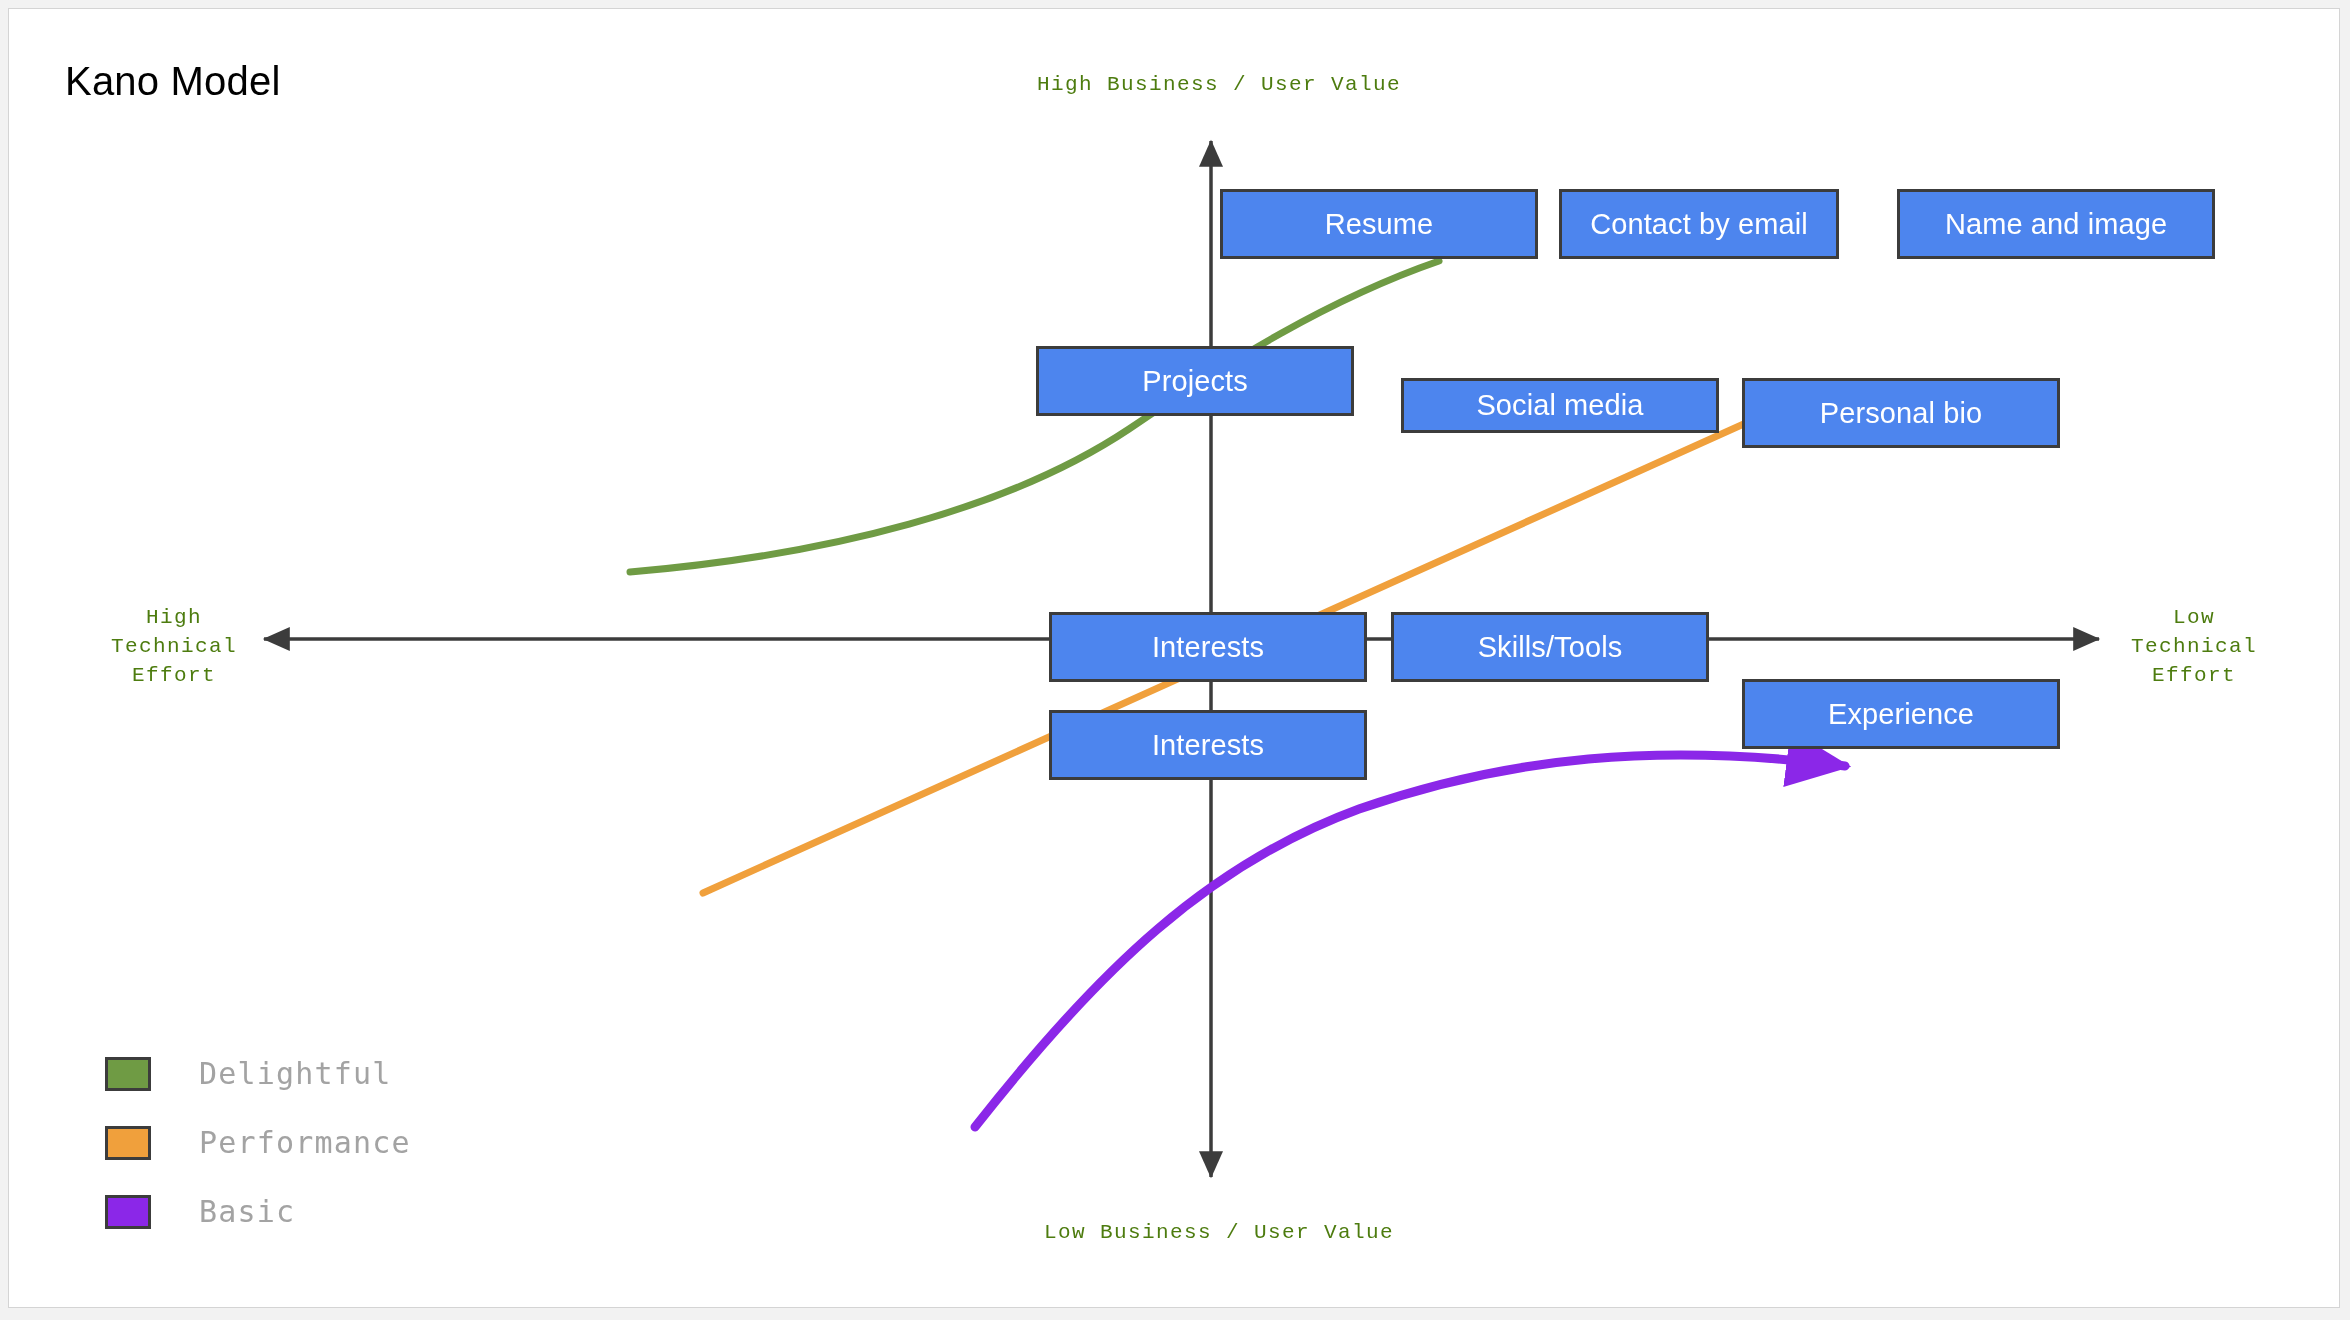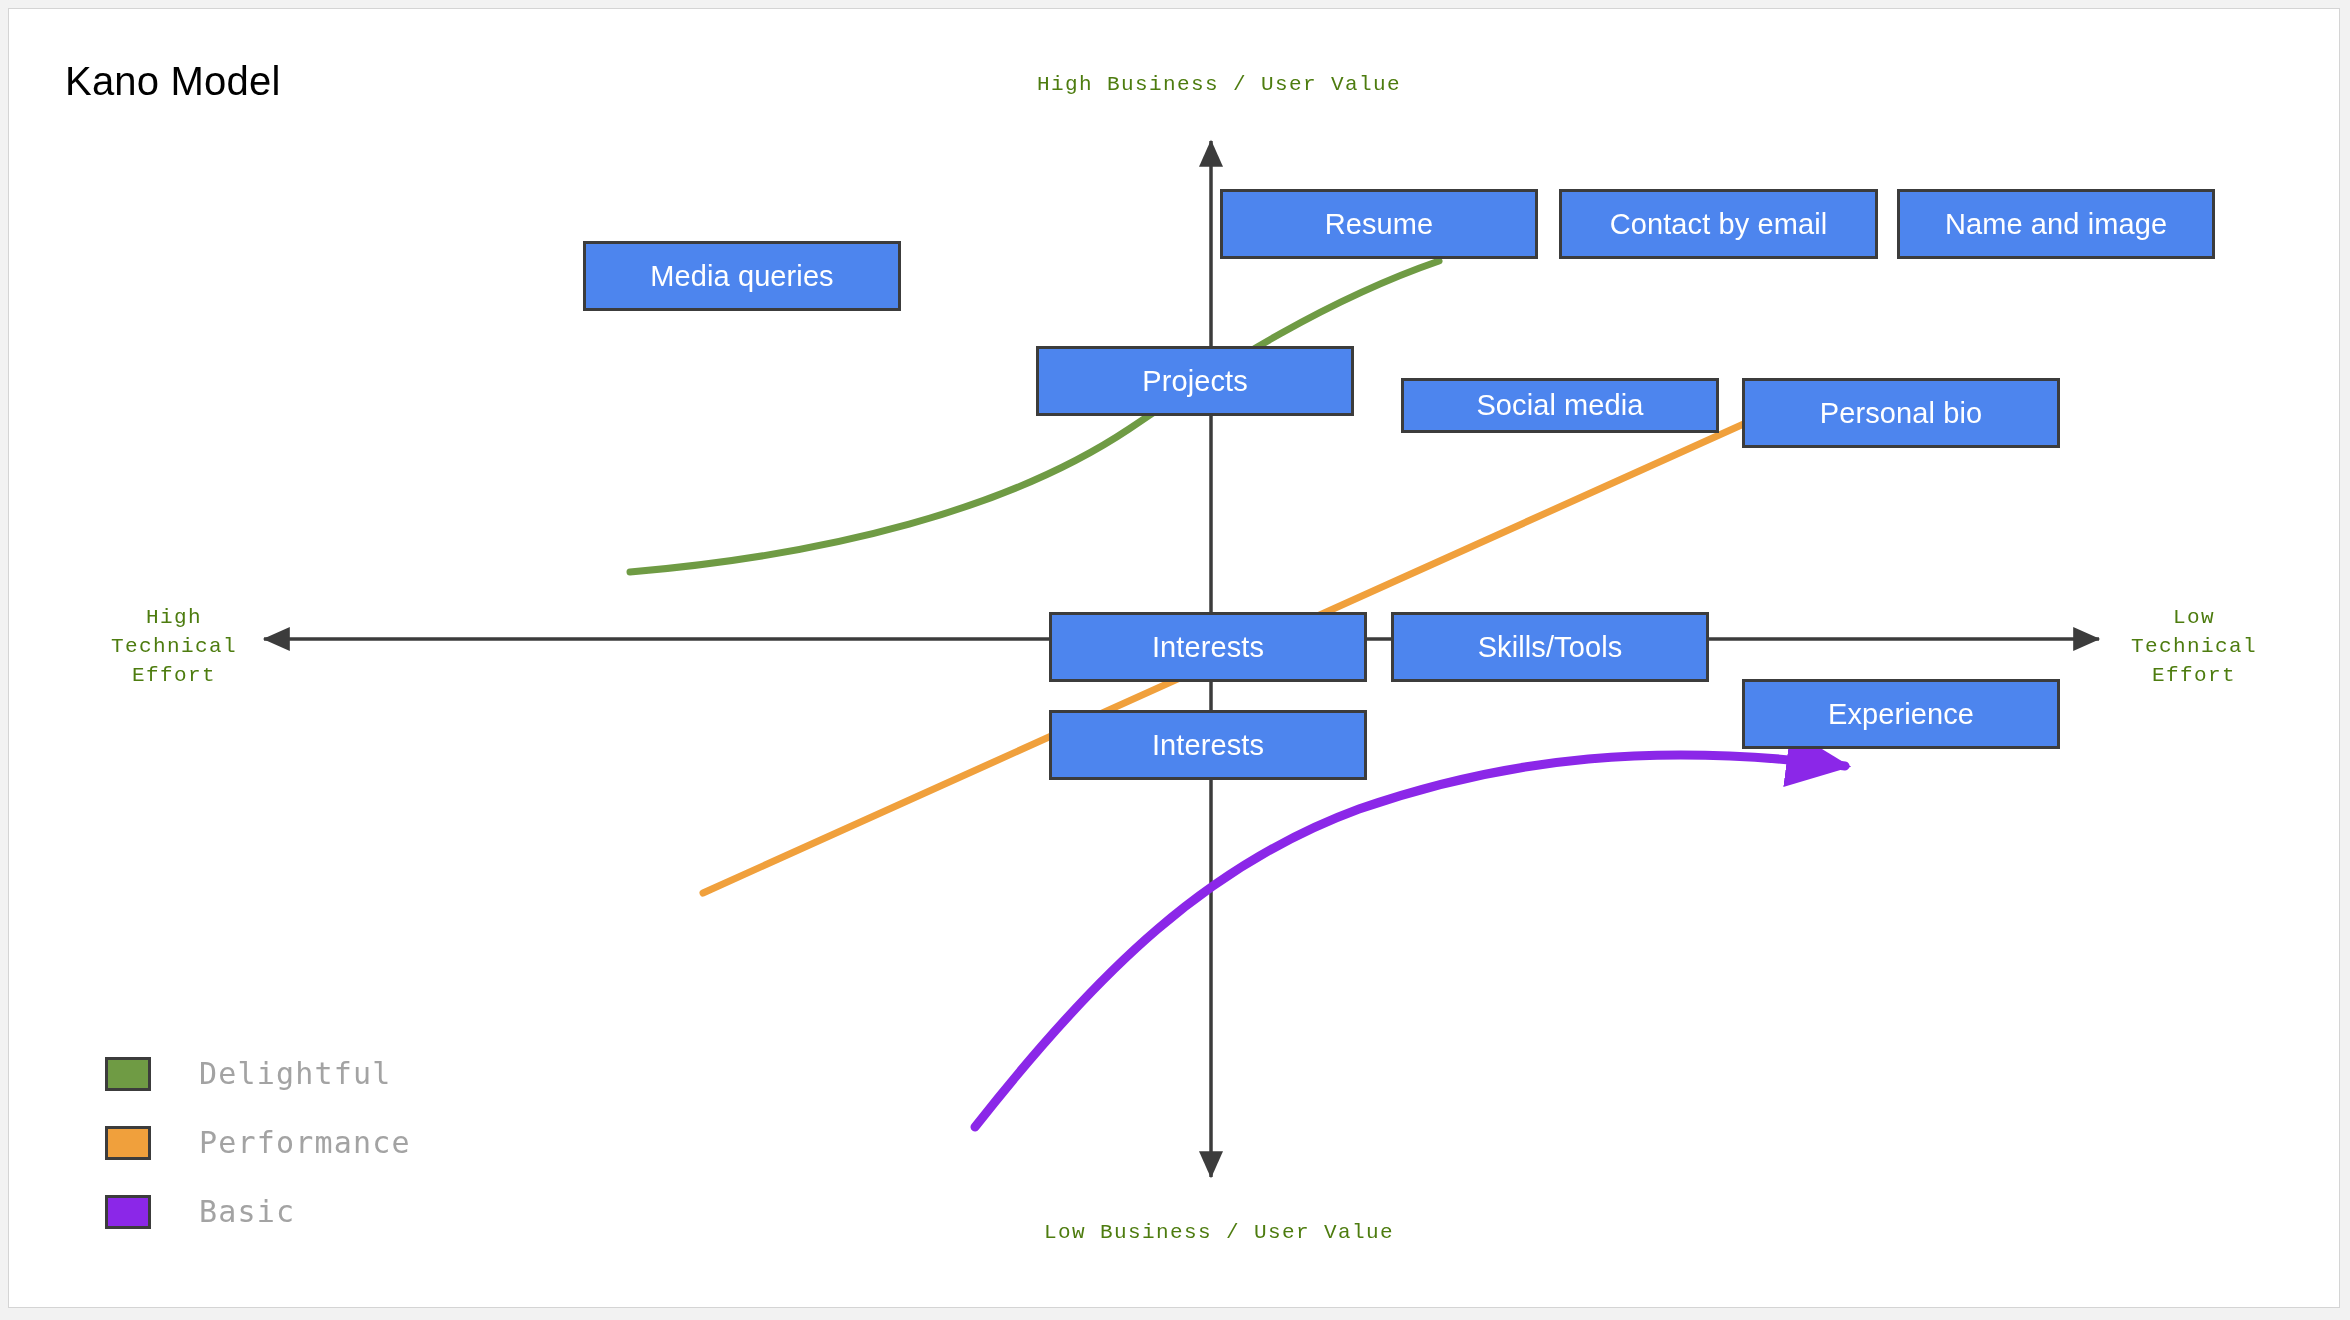--- a/index.html
+++ b/index.html
@@ -137,27 +137,24 @@
         <line x1="255" y1="630" x2="2090" y2="630" stroke="#3c3c3c" stroke-width="3" marker-end="url(#ah-dark)"></line>
       </g>
 
       <path d="M 621,563 C 820,546 1000,500 1120,420 C 1220,352 1320,290 1430,252" fill="none" stroke="#6f9b44" stroke-width="7" stroke-linecap="round"></path>
 
       <line x1="694" y1="884" x2="1790" y2="390" stroke="#f0a03c" stroke-width="7" stroke-linecap="round"></line>
 
       <path d="M 966,1118 C 1090,960 1200,855 1350,800 C 1500,748 1650,733 1836,757" fill="none" stroke="#8b27e8" stroke-width="9" stroke-linecap="round" marker-end="url(#ah-purple)"></path>
     </svg>
 
-    <div class="node" style="left:574px;top:232px;width:318px;height:70px;">
-      <span>Media queries</span>
-    </div>
     <div class="node" style="left:1211px;top:180px;width:318px;height:70px;">
       <span>Resume</span>
     </div>
-    <div class="node" style="left:1550px;top:180px;width:319px;height:70px;">
+    <div class="node" style="left:1550px;top:180px;width:280px;height:70px;">
       <span>Contact by email</span>
     </div>
     <div class="node" style="left:1888px;top:180px;width:318px;height:70px;">
       <span>Name and image</span>
     </div>
     <div class="node" style="left:1027px;top:337px;width:318px;height:70px;">
       <span>Projects</span>
     </div>
     <div class="node" style="left:1392px;top:369px;width:318px;height:55px;">
       <span>Social media</span>

